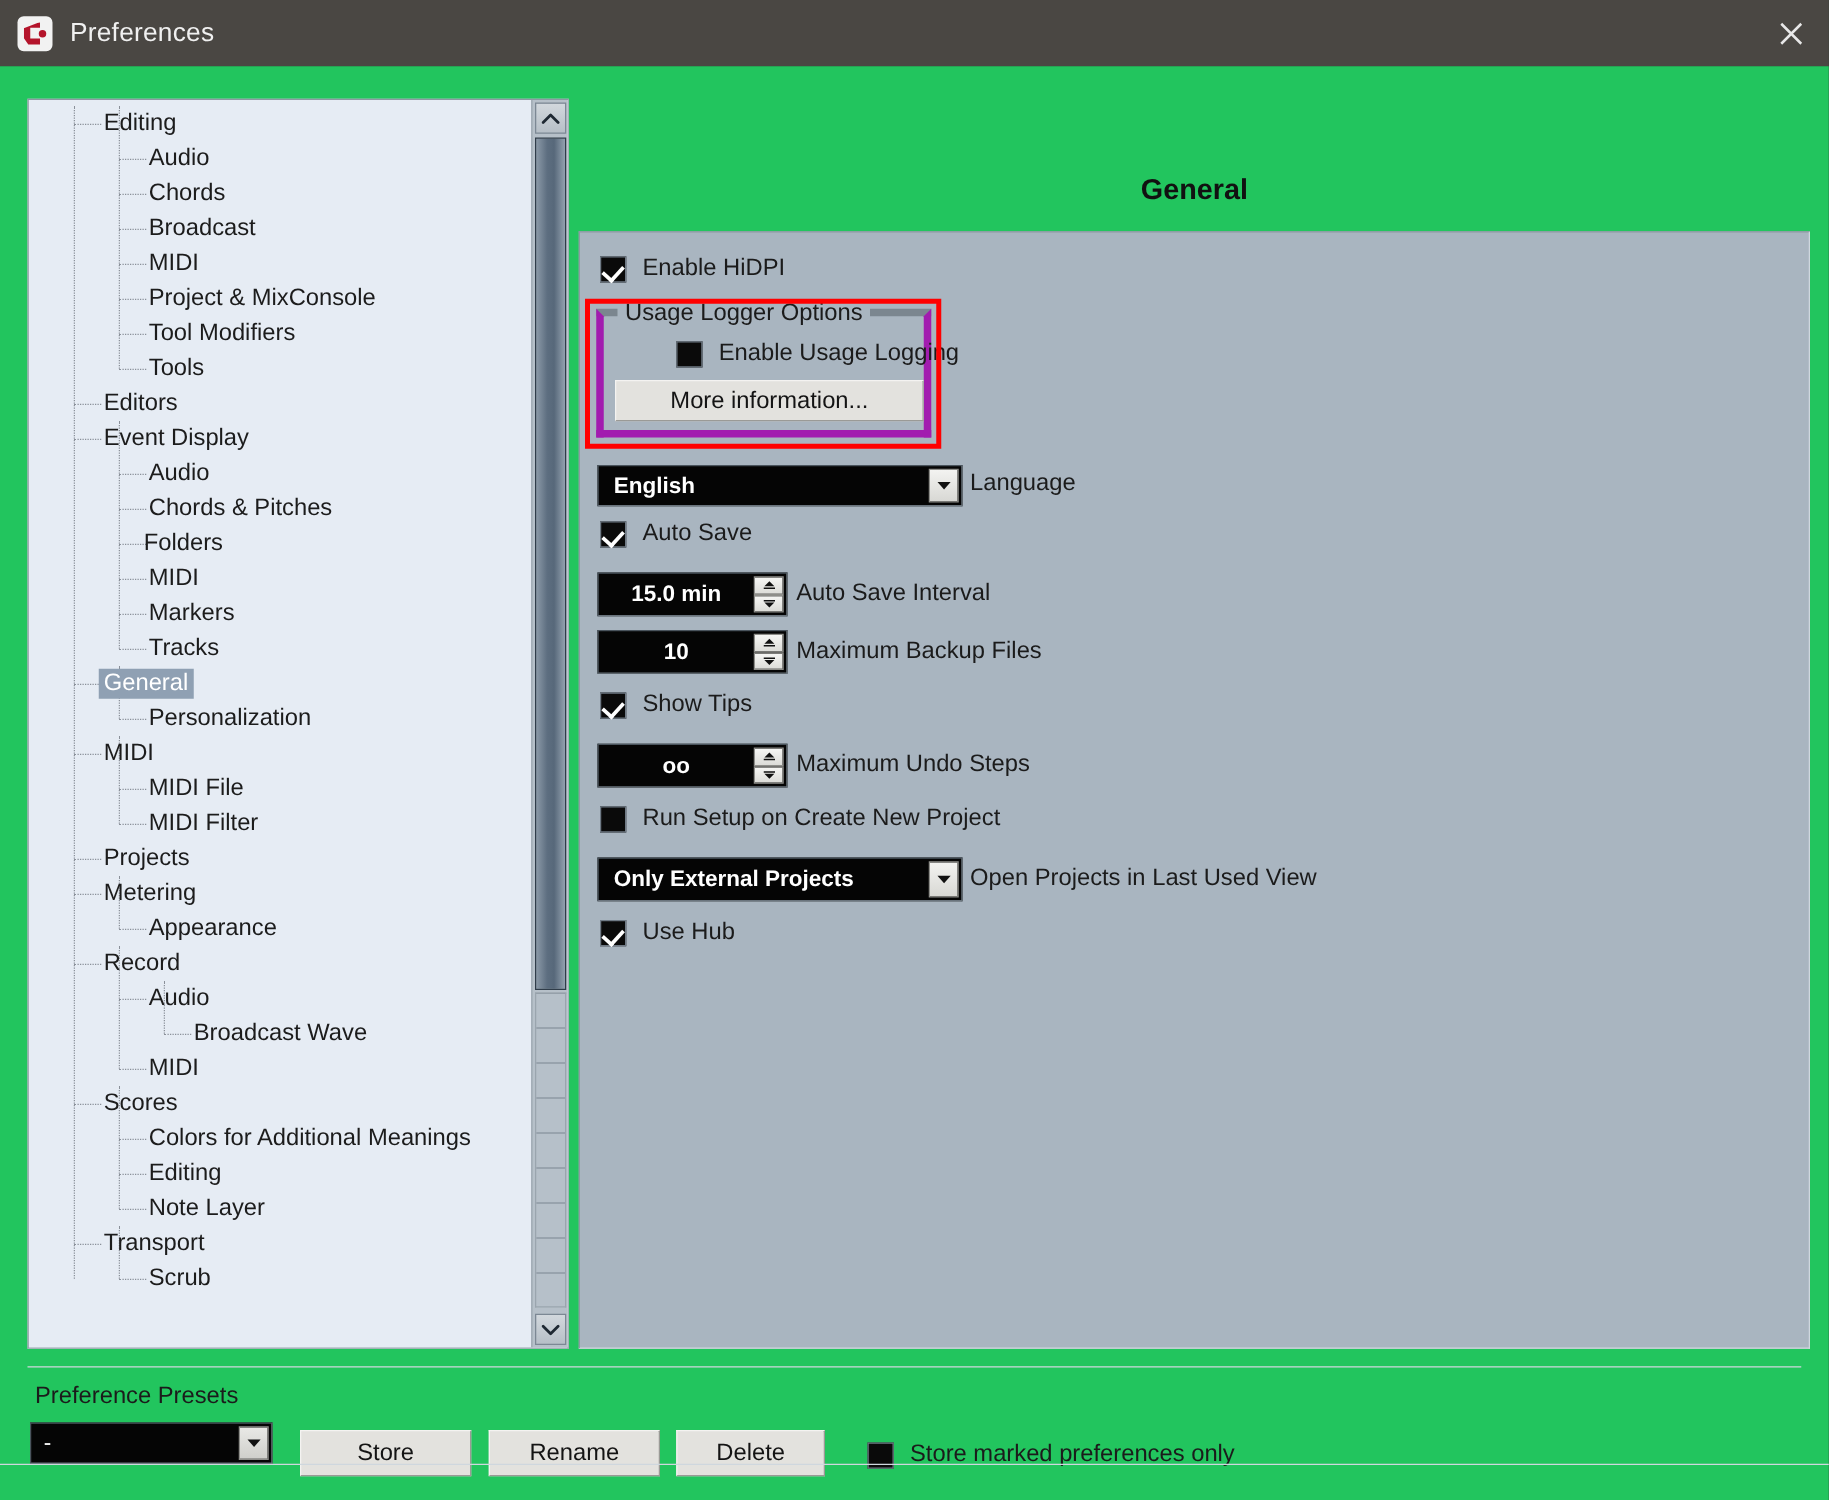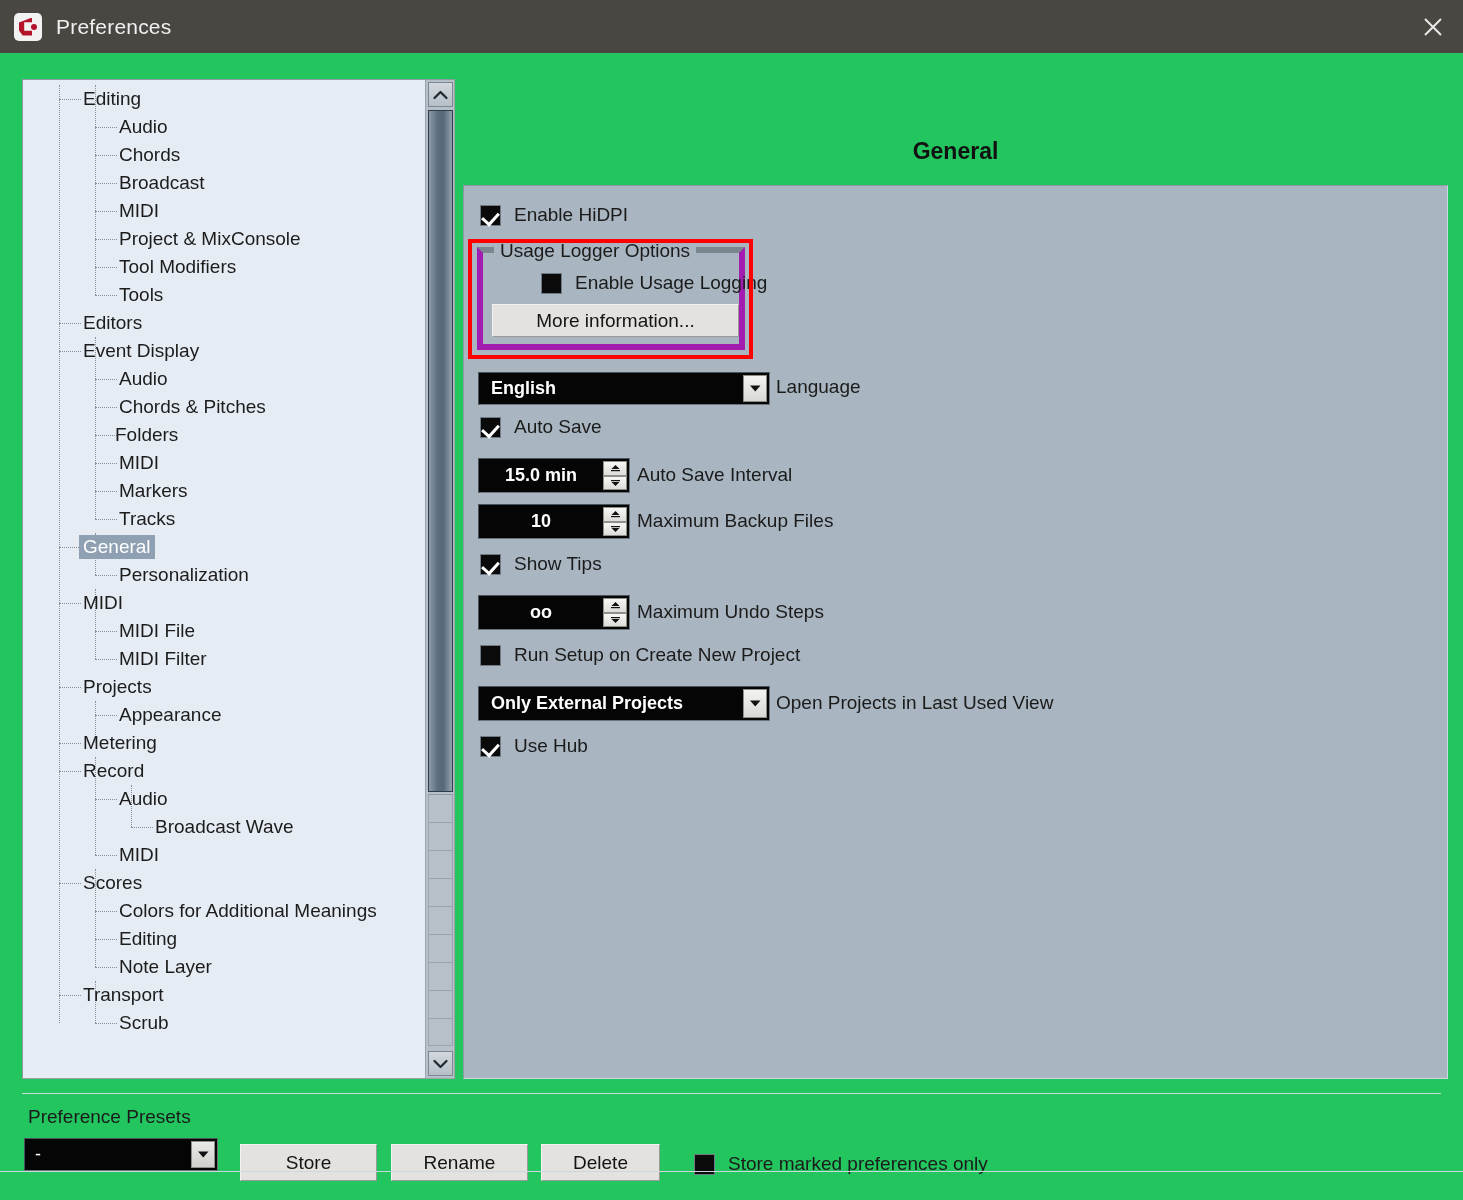--- a/index.html
+++ b/index.html
@@ -326,26 +326,26 @@
         </div>
         <div class="tree-row">
           <span class="tree-label" style="margin-left: 92px;">MIDI Filter</span>
           <span class="tick" style="left: 72px; top: 14px;"></span>
         </div>
         <div class="tree-row">
           <span class="tree-label" style="margin-left: 56px;">Projects</span>
           <span class="tick" style="left: 36px; top: 14px;"></span>
         </div>
         <div class="tree-row">
+          <span class="tree-label" style="margin-left: 56px;">Metering</span>
+          <span class="tick" style="left: 36px; top: 14px;"></span>
+        </div>
+        <div class="tree-row">
           <span class="tree-label" style="margin-left: 92px;">Appearance</span>
           <span class="tick" style="left: 72px; top: 14px;"></span>
-        </div>
-        <div class="tree-row">
-          <span class="tree-label" style="margin-left: 56px;">Metering</span>
-          <span class="tick" style="left: 36px; top: 14px;"></span>
         </div>
         <div class="tree-row">
           <span class="tree-label" style="margin-left: 56px;">Record</span>
           <span class="tick" style="left: 36px; top: 14px;"></span>
         </div>
         <div class="tree-row">
           <span class="tree-label" style="margin-left: 92px;">Audio</span>
           <span class="tick" style="left: 72px; top: 14px;"></span>
         </div>
         <div class="tree-row">

